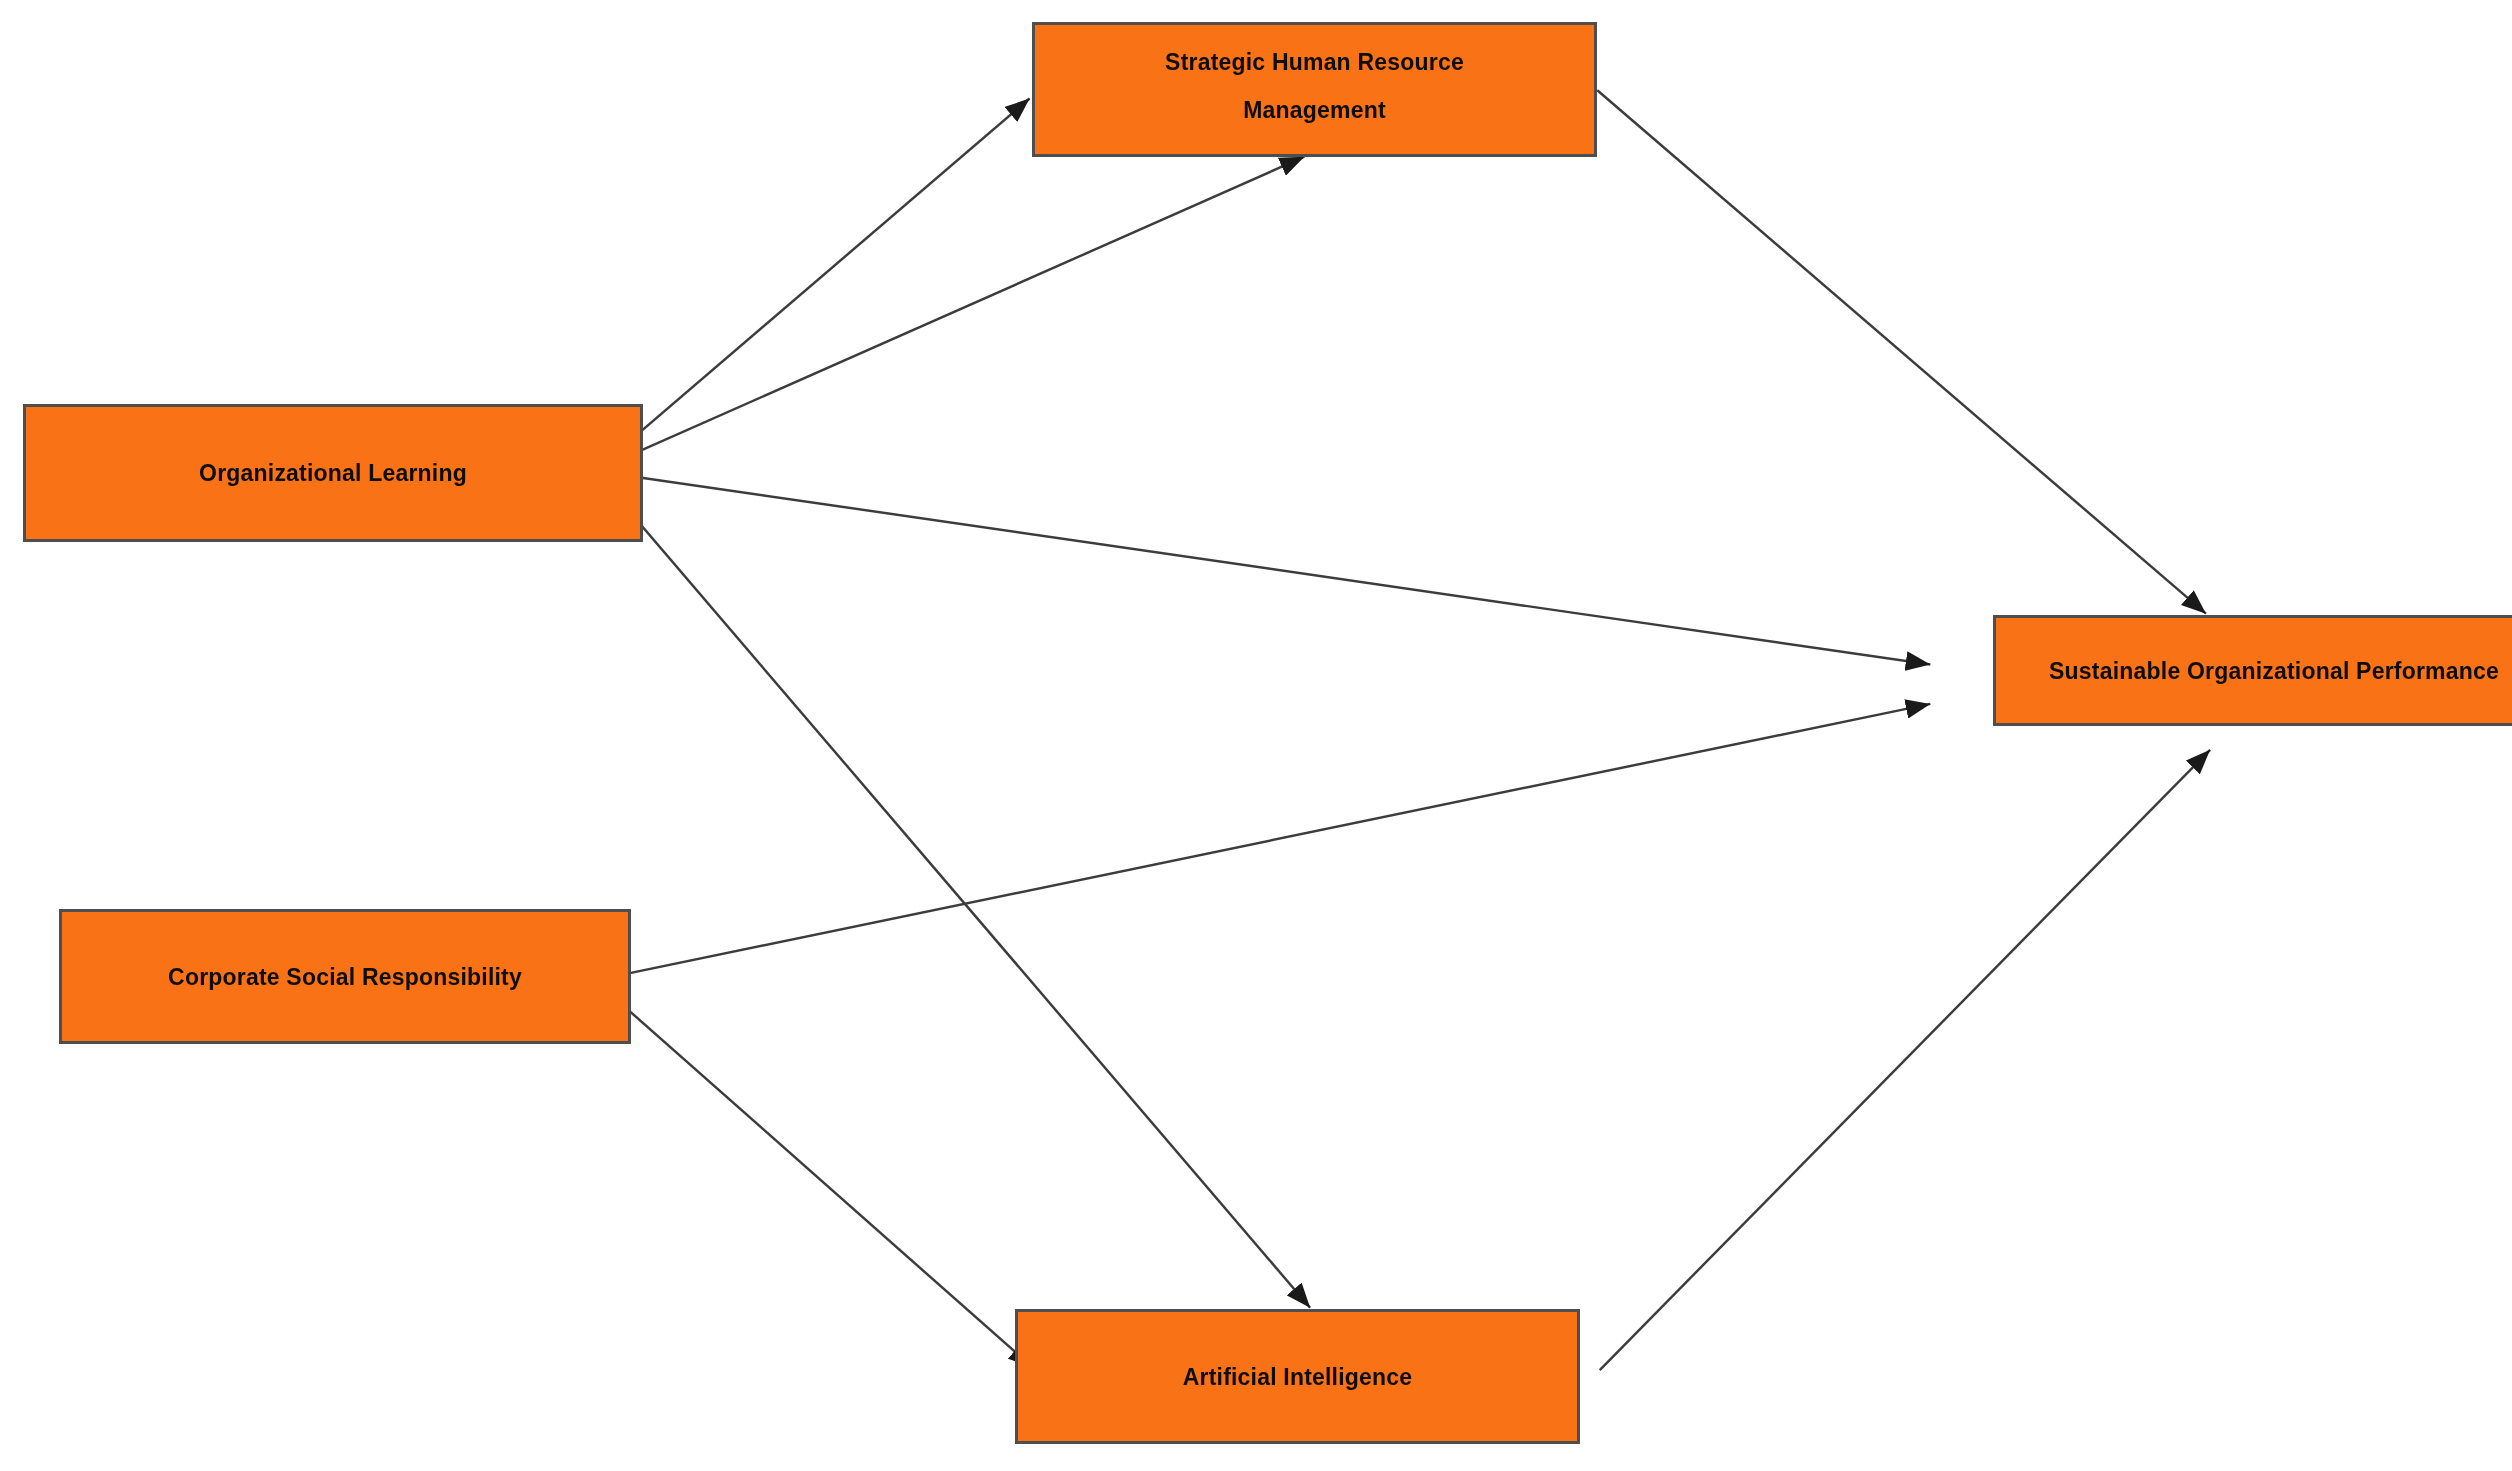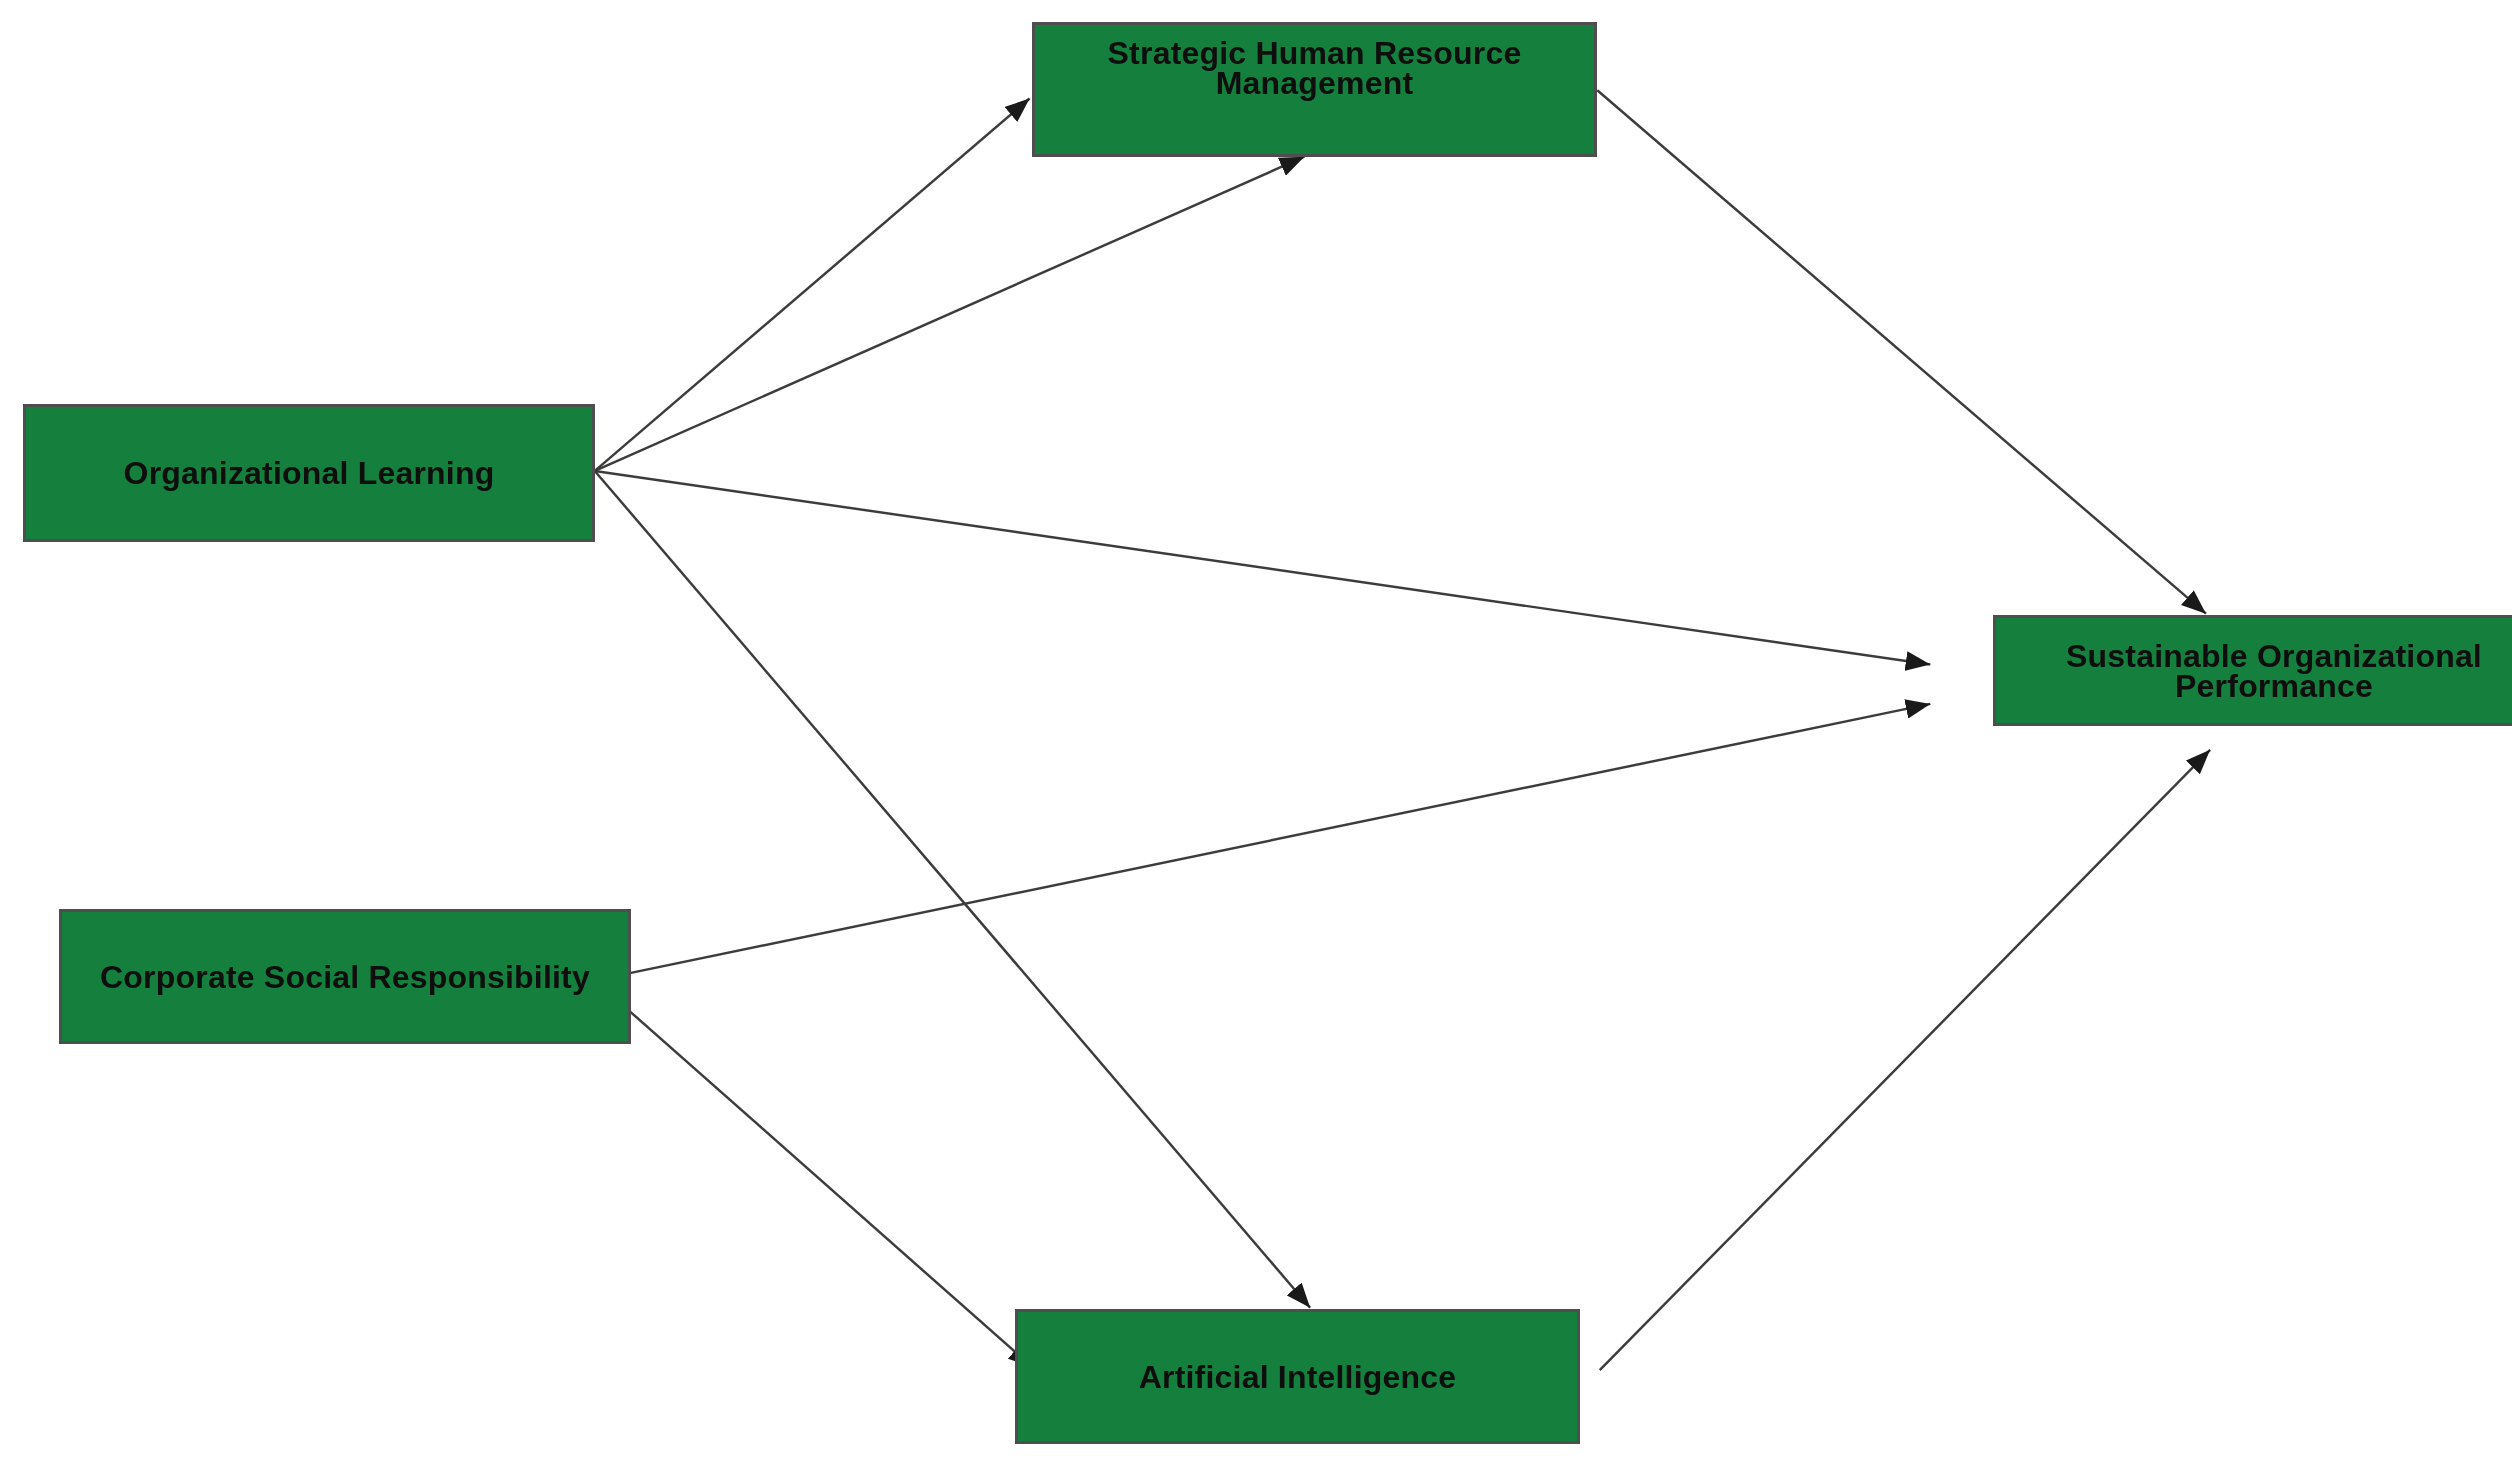--- a/index.html
+++ b/index.html
@@ -20,38 +20,38 @@
   #edges {
     position: absolute;
     left: 0;
     top: 0;
     width: 2512px;
     height: 1471px;
   }
   .node {
     position: absolute;
     box-sizing: border-box;
-    background: #15803d;
+    background: #f97316;
     border: 3.3px solid #4e4e50;
     display: flex;
     align-items: center;
     justify-content: center;
     text-align: center;
     font-weight: bold;
-    font-size: 32px;
-    line-height: 30px;
+    font-size: 23px;
+    line-height: 48px;
     color: #0e0e0e;
     letter-spacing: 0.2px;
   }
   .node .label { display: inline-block; }
   
   #node-shrm { left: 1032px; top: 22px;   width: 565px; height: 135px;
                align-items: flex-start; padding-top: 13px; }
   #node-shrm .label { max-width: 427px; }
-  #node-ol   { left: 23px;   top: 404px;  width: 572px; height: 138px; justify-content: center; }
+  #node-ol   { left: 23px;   top: 404px;  width: 620px; height: 138px; justify-content: center; }
   #node-csr  { left: 23px;   top: 909px; width: 572px; height: 135px; margin-left: 36px; }
   #node-sop  { left: 1993px; top: 615px;  width: 562px; height: 111px; }
   #node-sop .label { max-width: 459px; }
   #node-ai   { left: 1015px; top: 1309px; width: 565px; height: 135px; }
 </style>
 </head>
 <body>
 
 <div id="canvas">
 

